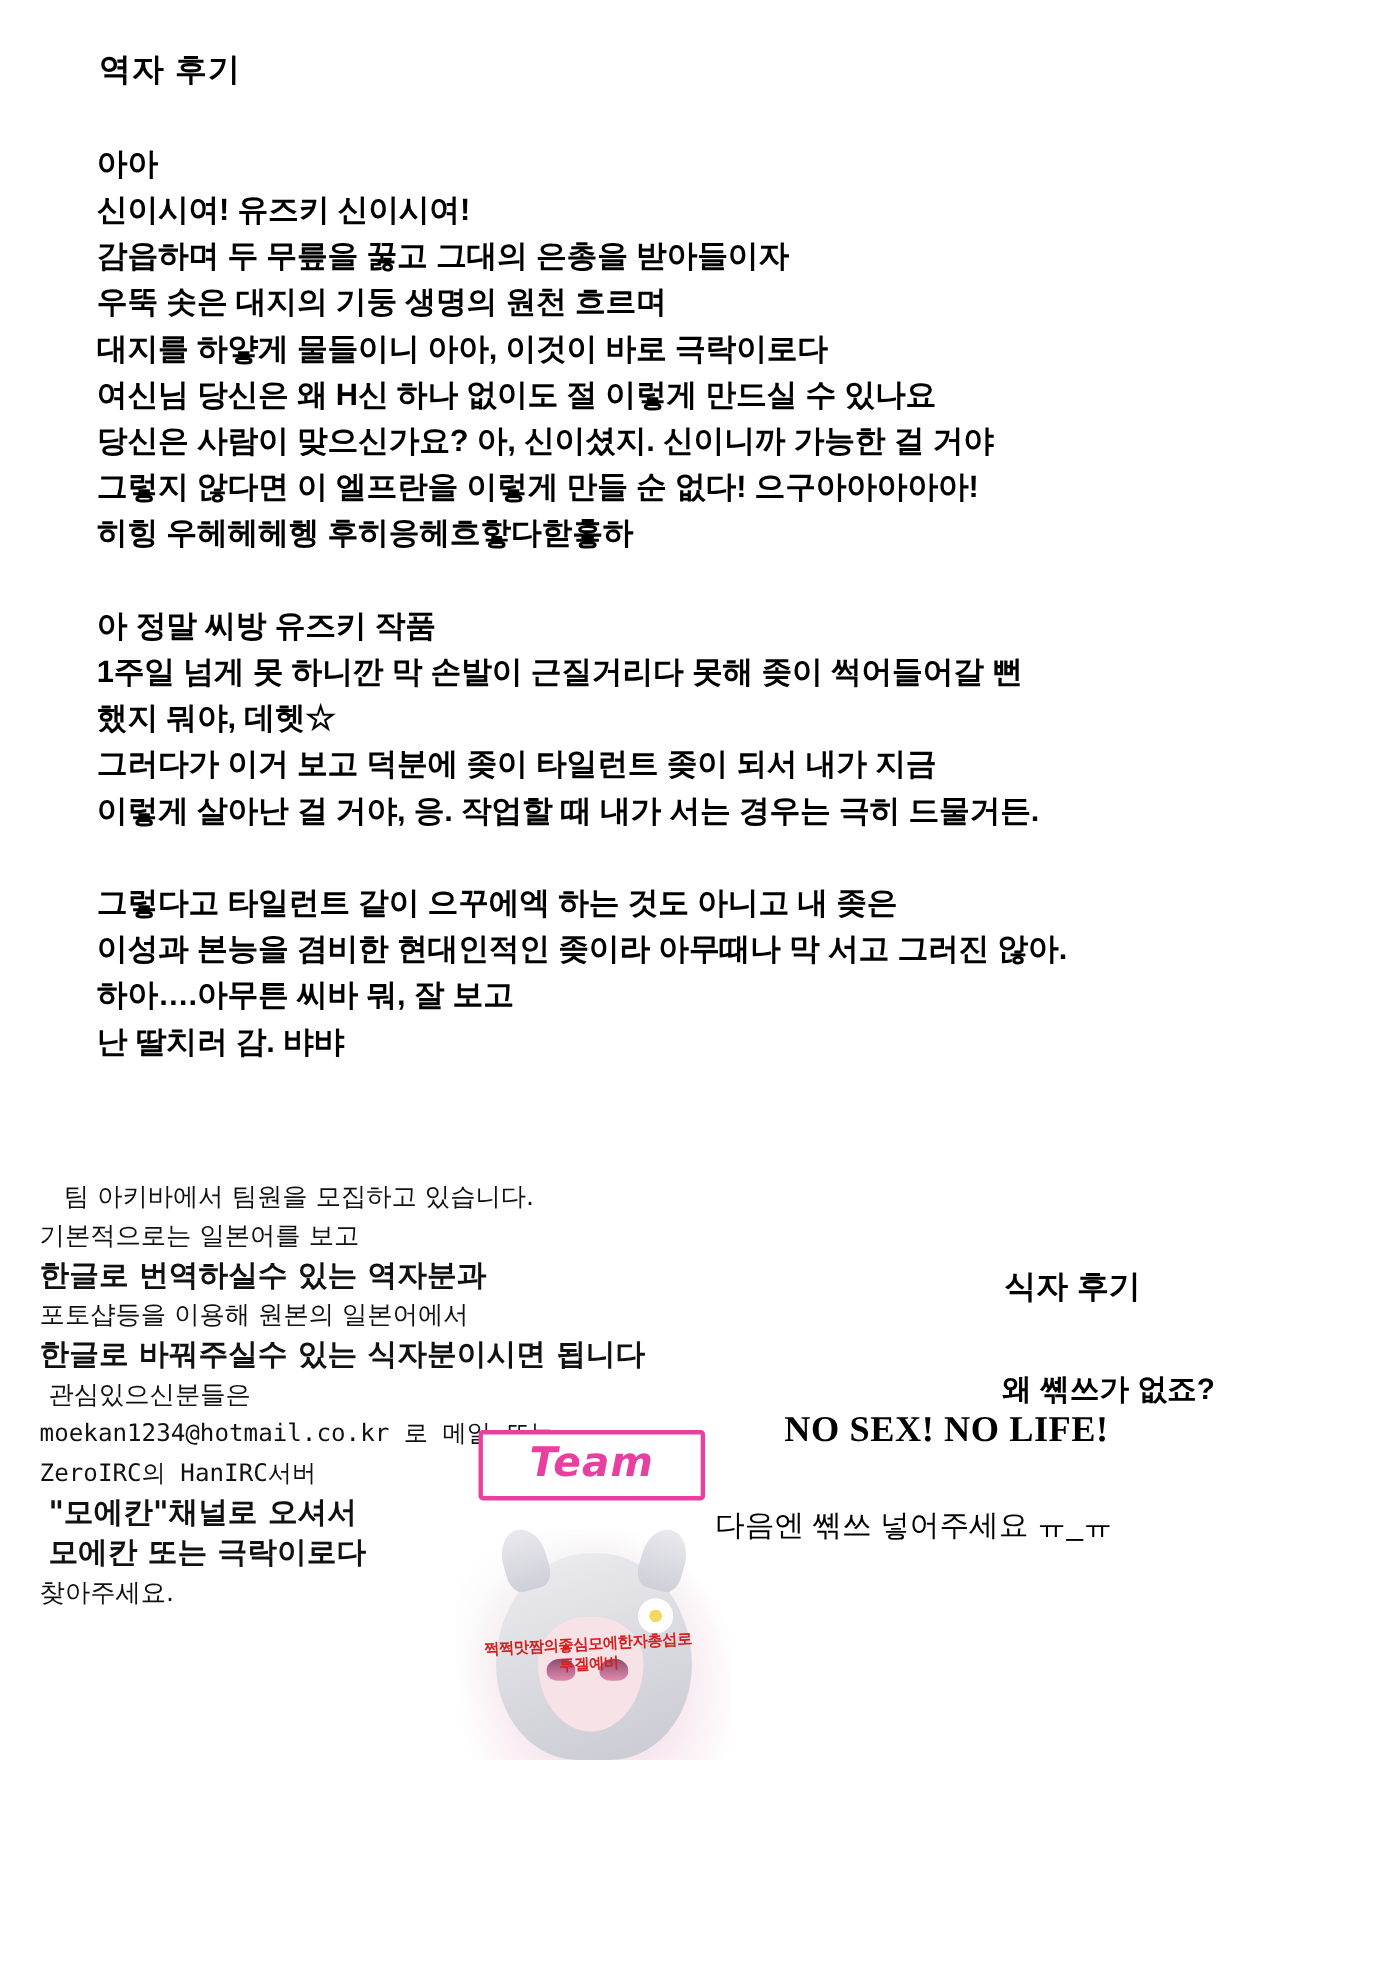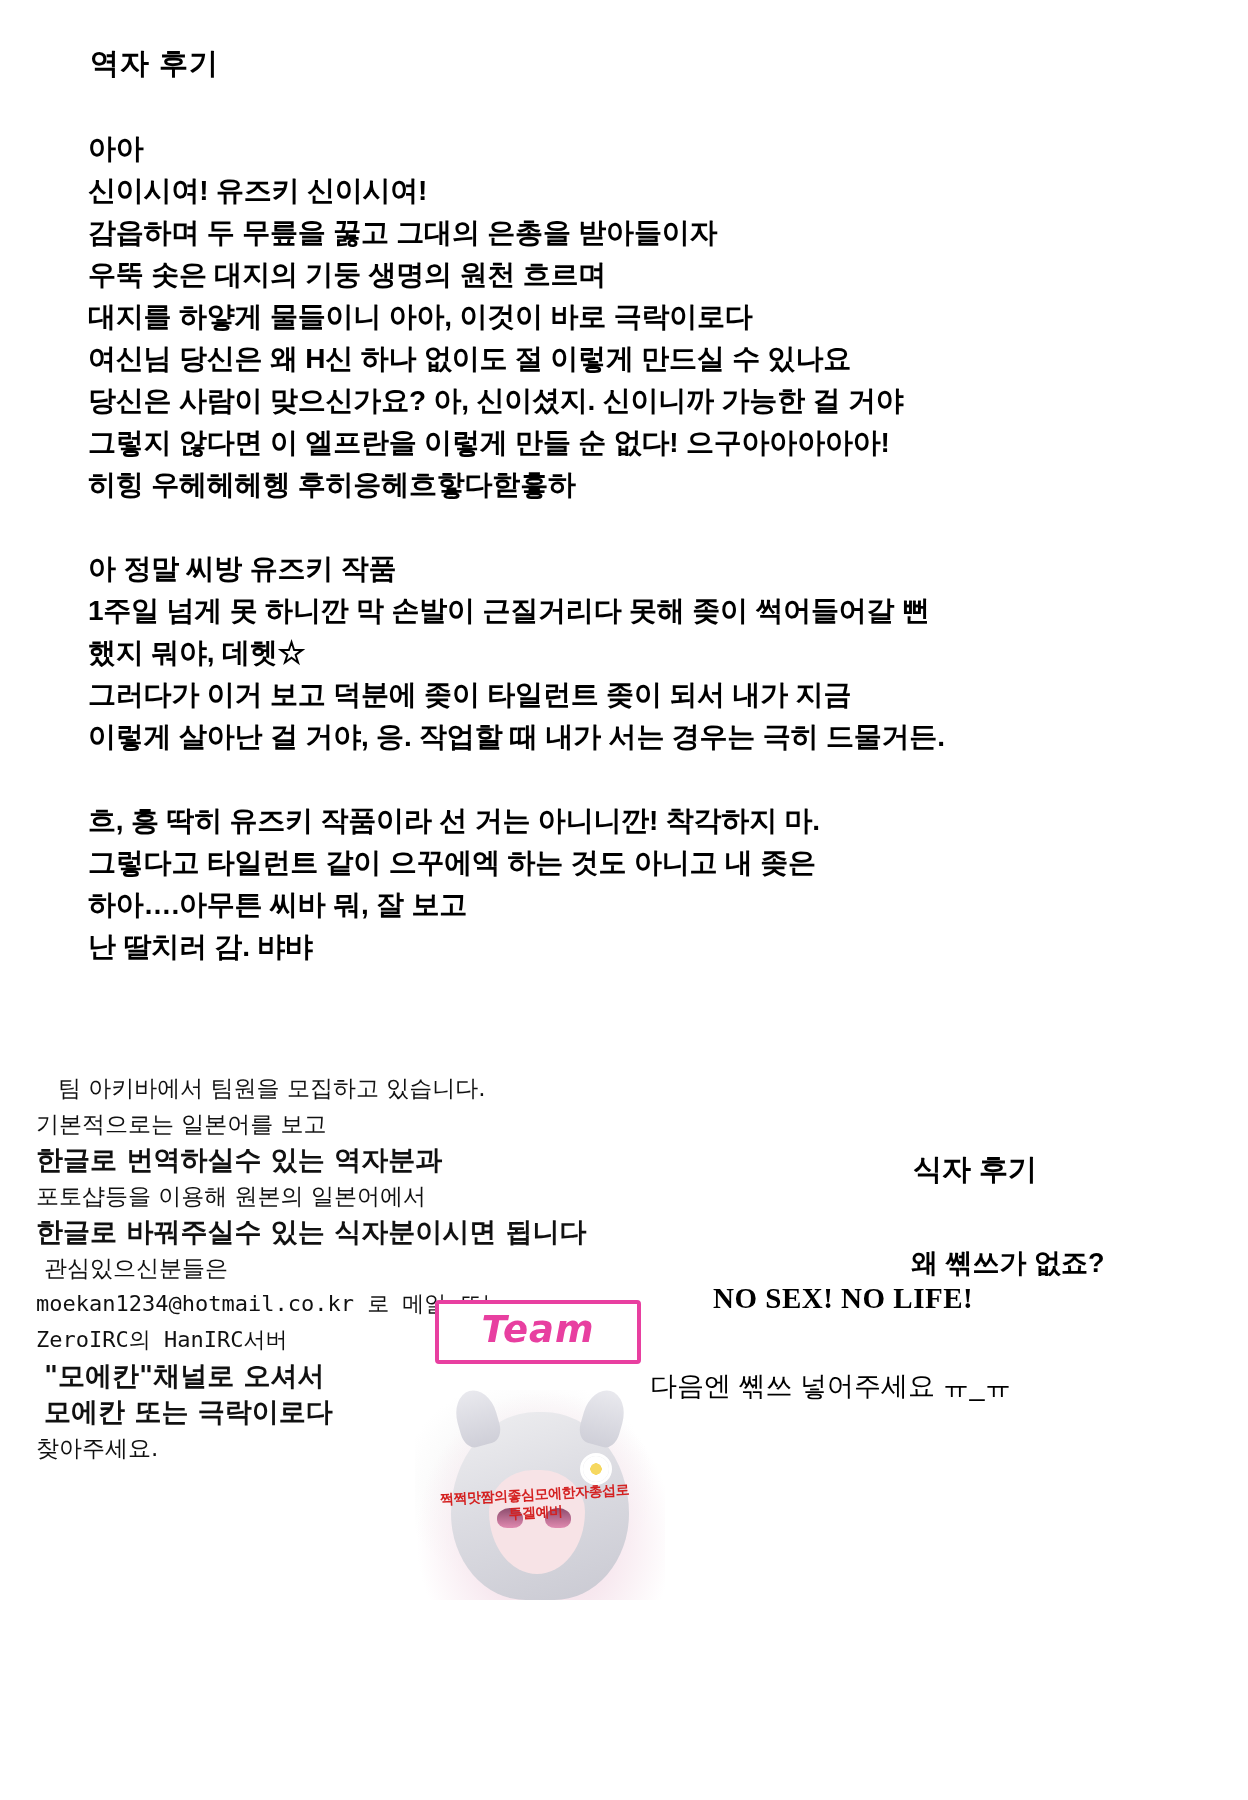--- a/index.html
+++ b/index.html
@@ -90,21 +90,21 @@
     position: absolute;
     left: 911px;
     top: 1245px;
     font-size: 27px;
     font-weight: bold;
   }
   .ts-line2 {
     position: absolute;
     left: 713px;
     top: 1282px;
-    font-size: 29px;
+    font-size: 33px;
     font-weight: bold;
     font-family: "Liberation Serif", serif;
     letter-spacing: 0.5px;
   }
   .ts-line3 {
     position: absolute;
     left: 650px;
     top: 1368px;
     font-size: 27px;
     font-weight: normal;
@@ -241,22 +241,22 @@
     <div class="blank"></div>
 
     <p class="line">아 정말 씨방 유즈키 작품</p>
     <p class="line">1주일 넘게 못 하니깐 막 손발이 근질거리다 못해 좆이 썩어들어갈 뻔</p>
     <p class="line">했지 뭐야, 데헷☆</p>
     <p class="line">그러다가 이거 보고 덕분에 좆이 타일런트 좆이 되서 내가 지금</p>
     <p class="line">이렇게 살아난 걸 거야, 응. 작업할 때 내가 서는 경우는 극히 드물거든.</p>
 
     <div class="blank"></div>
 
-    <p class="line">흐, 흥 딱히 유즈키 작품이라 선 거는 아니니깐! 착각하지 마.</p>
     <p class="line">그렇다고 타일런트 같이 으꾸에엑 하는 것도 아니고 내 좆은</p>
+    <p class="line">이성과 본능을 겸비한 현대인적인 좆이라 아무때나 막 서고 그러진 않아.</p>
     <p class="line">하아….아무튼 씨바 뭐, 잘 보고</p>
     <p class="line">난 딸치러 감. 뱌뱌</p>
   </div>
 
   <div class="hand-block">
     <span class="hand-line indent1">팀 아키바에서 팀원을 모집하고 있습니다.</span>
     <span class="hand-line">기본적으로는 일본어를 보고</span>
     <span class="hand-line hand-big">한글로 번역하실수 있는 역자분과</span>
     <span class="hand-line">포토샵등을 이용해 원본의 일본어에서</span>
     <span class="hand-line hand-big">한글로 바꿔주실수 있는 식자분이시면 됩니다</span>

